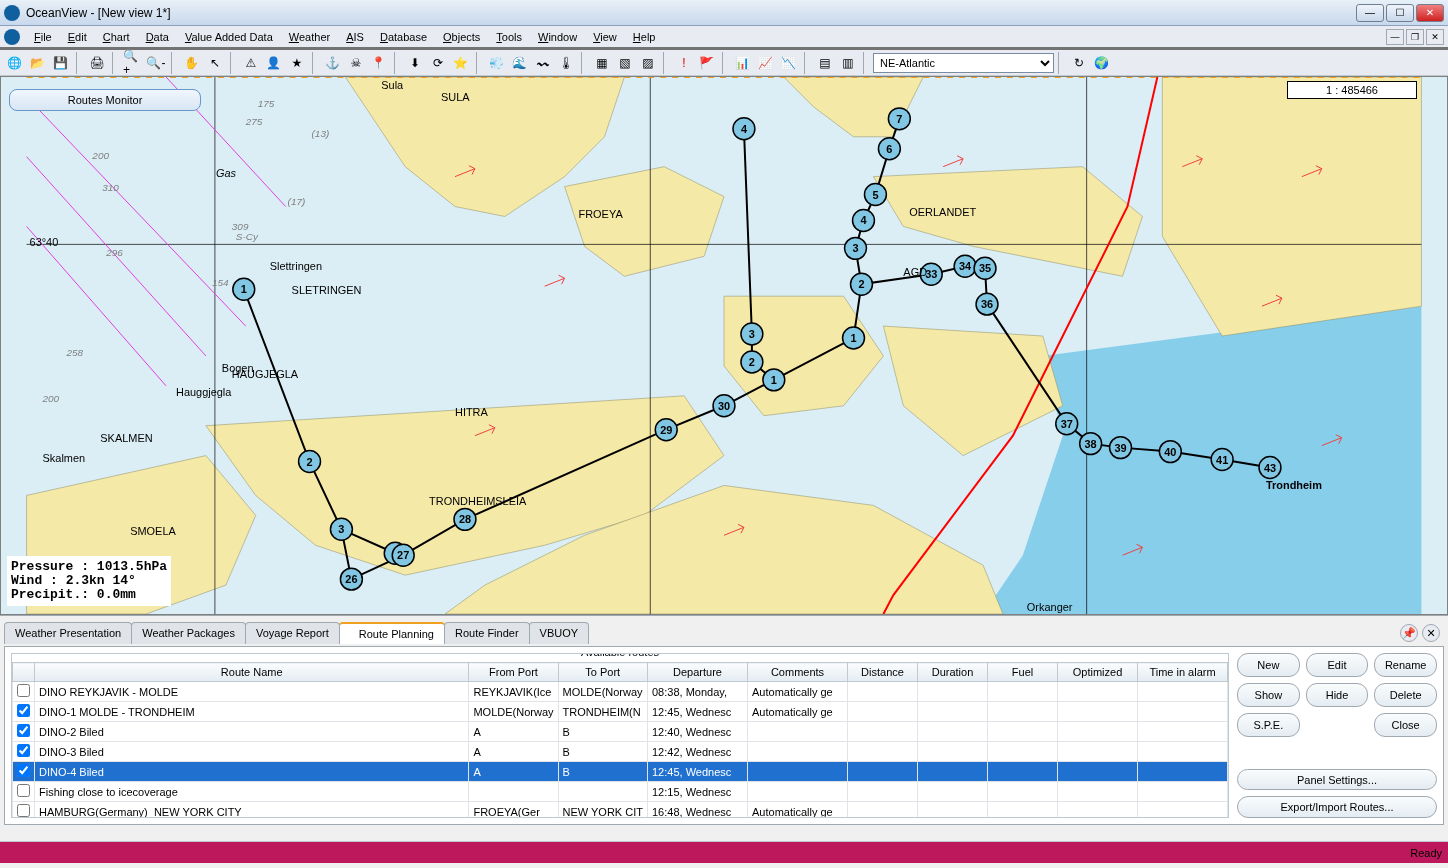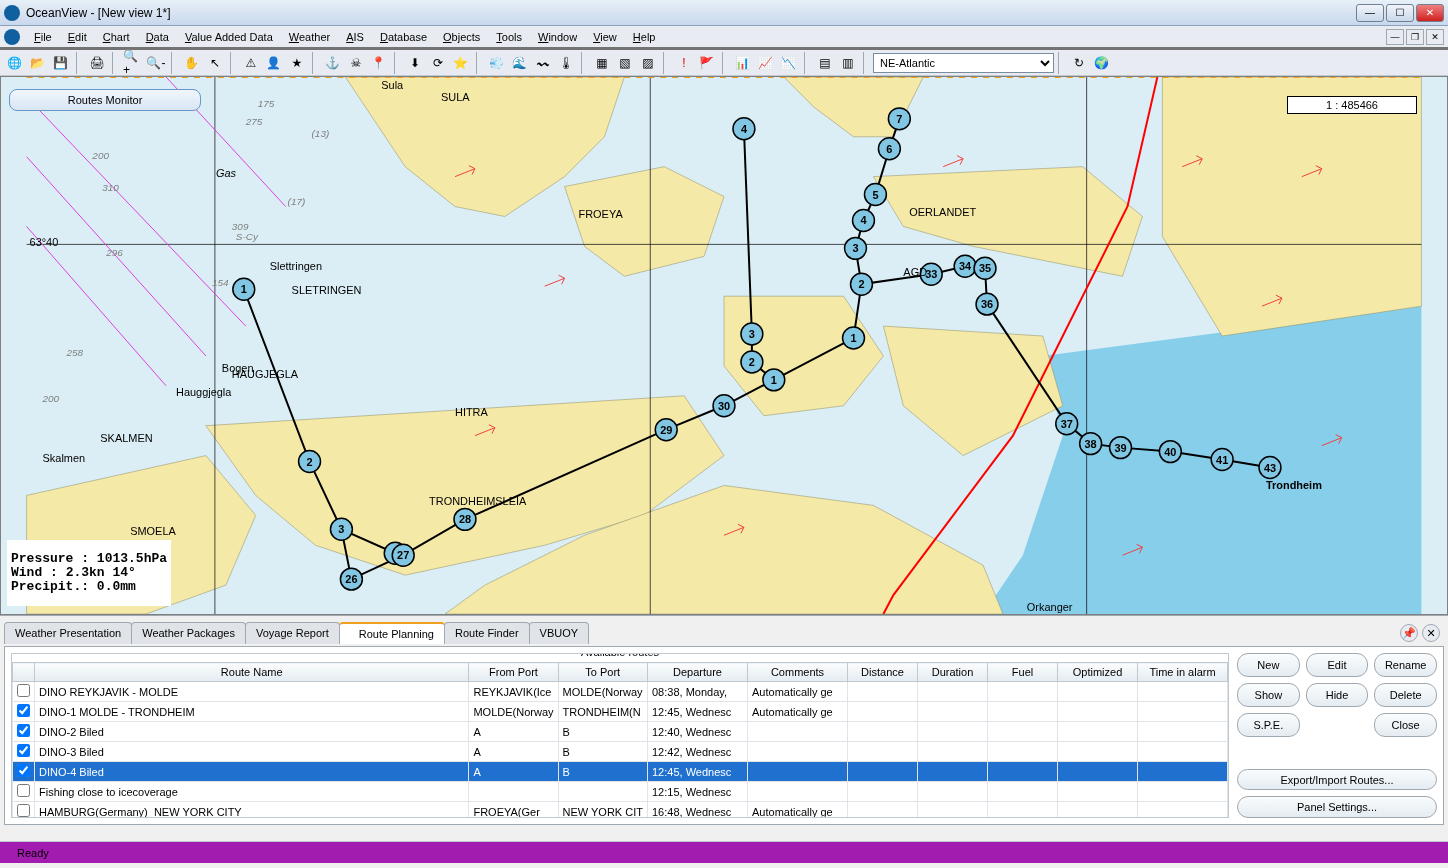--- a/index.html
+++ b/index.html
@@ -20,22 +20,22 @@
 .menu-bar .mdi-btn { width:18px; height:16px; border:1px solid #a0a8b0; background:#e8ecf2; font-size:9px; text-align:center; line-height:14px; cursor:pointer;}
 
 .toolbar { height: 26px; background: #e8ecf2; display: flex; align-items: center; padding: 0 4px; gap: 1px; border-bottom: 1px solid #c0c8d0;}
 .tb-btn { width: 22px; height: 22px; border: 1px solid transparent; display:flex; align-items:center; justify-content:center; cursor:pointer; font-size:12px;}
 .tb-sep { width: 6px; height:22px; border-left: 1px solid #a0a8b0; margin: 0 3px;}
 .tb-select { height: 20px; width: 181px; border: 1px solid #7a8ca0; background:#fff; font-size:11px; padding: 0 2px;}
 
 .map-area { position: relative; height: 539px; background: #dbeef5; overflow: hidden; border: 1px solid #808080;}
 .map-svg { position:absolute; top:0; left:0; width:100%; height:100%;}
 .routes-monitor { position:absolute; top:12px; left:8px; width:192px; height:22px; background: linear-gradient(to bottom,#f0f6fc,#d8e6f4); border:1px solid #6898c8; border-radius:8px; text-align:center; line-height:20px; font-size:11px;}
-.scale-box { position:absolute; top:19px; right:30px; width:130px; height:18px; background:#fff; border:1px solid #000; text-align:center; line-height:16px; font-size:11px;}
-.weather-overlay { position:absolute; bottom:8px; left:6px; background:#fff; padding:12px 4px; font-family: "Courier New", monospace; font-size:13px; line-height:14px; font-weight:bold;}
+.scale-box { position:absolute; top:4px; right:30px; width:130px; height:18px; background:#fff; border:1px solid #000; text-align:center; line-height:16px; font-size:11px;}
+.weather-overlay { position:absolute; bottom:8px; left:6px; background:#fff; padding:4px 4px; font-family: "Courier New", monospace; font-size:13px; line-height:14px; font-weight:bold;}
 
 .bottom-panel { height: 226px; background: #f0f0f0; border-top: 1px solid #a0a8b0; display:flex; flex-direction:column;}
 .tabs-row { height: 30px; display:flex; align-items:center; padding: 4px 4px 0 4px; gap:0;}
 .tab { padding: 4px 10px; border:1px solid #a0a8b0; border-bottom:none; background:#e0e4e8; margin-right:-1px; cursor:pointer; border-radius: 4px 4px 0 0; position:relative;}
 .tab.active { background:#fff; border-top:2px solid #f0a020; z-index:2;padding-left:19px;}
 .tabs-row .pin-close { margin-left:auto; display:flex; gap:4px; padding-right:4px;}
 .pin-close span { width:18px; height:18px; border:1px solid #a0a8b0; border-radius:9px; text-align:center; line-height:16px; cursor:pointer; background:#e8ecf2;}
 
 .routes-body { flex:1; background:#fff; border:1px solid #a0a8b0; margin: 0 4px 16px 4px; display:flex; padding:6px; gap:8px; overflow:hidden;}
 .routes-fieldset { flex:1; border:1px solid #c0c8d0; position:relative; padding:8px 0 0 0; overflow:hidden;}
@@ -46,21 +46,21 @@
 .routes-table td { border:1px solid #e0e4e8; padding:2px 4px; white-space:nowrap; overflow:hidden; text-overflow:ellipsis;}
 .routes-table tr.selected td { background:#2070d0; color:#fff;}
 .routes-table td.chk { width:18px; text-align:center;}
 .routes-table td.chk input { margin:0;}
 
 .side-btns { width: 200px; display:flex; flex-direction:column; gap:6px;}
 .btn-row { display:flex; gap:6px;}
 .side-btns button { flex:1; height:24px; border:1px solid #a0a8b0; background: linear-gradient(to bottom,#fafcfd,#e4ecf2); border-radius:11px; cursor:pointer; font-size:11px;}
 .side-btns button.full { width:100%;}
 
-.status-bar { height:22px; background:#a21caf; border-top:1px solid #c0c8d0; display:flex; align-items:center; padding:0 17px; font-size:11px;}
+.status-bar { height:22px; background:#be185d; border-top:1px solid #c0c8d0; display:flex; align-items:center; padding:0 6px; font-size:11px;justify-content:flex-end;}
 
 .wp { fill:#81c6e2; stroke:#000; stroke-width:1.5;}
 .wp-text { font-size:11px; font-weight:bold; font-family: Arial; text-anchor:middle; dominant-baseline:central;}
 .route-line { stroke:#000; stroke-width:2; fill:none;}
 .land { fill:#f5e9a8; stroke:#8a8a60; stroke-width:0.5;}
 .water-deep { fill:#87ceeb;}
 .grid-line { stroke:#000; stroke-width:0.7;}
 .red-line { stroke:#ff0000; stroke-width:2; fill:none;}
 .mag-line { stroke:#e040e0; stroke-width:1; fill:none;}
 .hatch { stroke:#f0a020; stroke-width:2;}
@@ -455,21 +455,21 @@
         <button>Show</button>
         <button>Hide</button>
         <button>Delete</button>
       </div>
       <div class="btn-row">
         <button>S.P.E.</button>
         <button style="visibility:hidden"></button>
         <button>Close</button>
       </div>
       <div style="flex:1"></div>
+      <button class="full">Panel Settings...</button>
       <button class="full">Export/Import Routes...</button>
-      <button class="full">Panel Settings...</button>
     </div>
   </div>
 </div>
 
 <div class="status-bar">
   <span>Ready</span>
 </div>
 
 </body></html>

